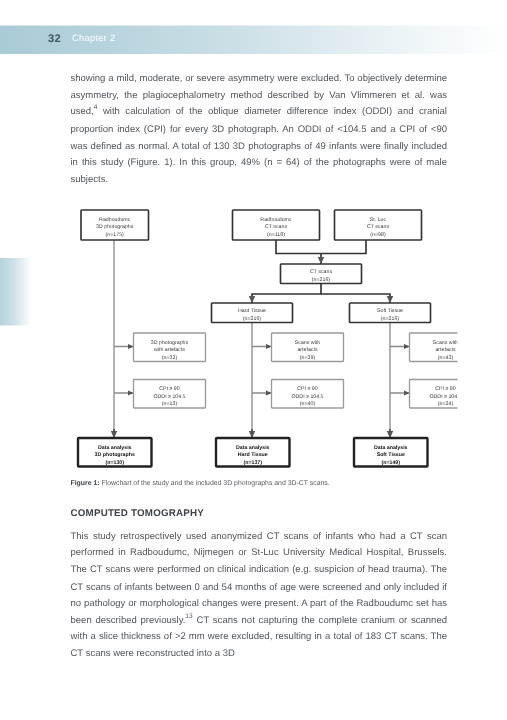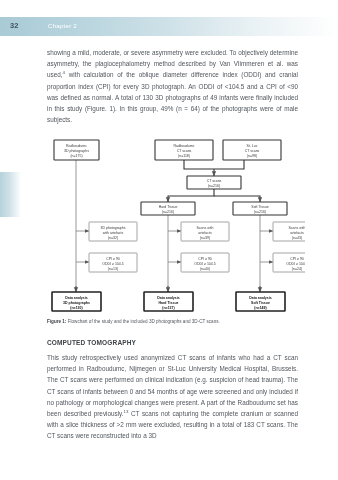--- a/index.html
+++ b/index.html
@@ -20,21 +20,21 @@
   .header-band {
     position: absolute;
     left: 0;
     top: 17px;
     width: 338px;
     height: 19px;
     background: linear-gradient(to right, #a9cbd6 0%, #b4d2dc 18%, #cde0e7 48%, #eaf2f5 76%, #ffffff 100%);
   }
   .header-pageno {
     position: absolute;
-    left: 10px;
+    left: 32px;
     top: 21px;
     font-size: 7.5px;
     font-weight: bold;
     color: #3f5560;
     letter-spacing: 0.2px;
   }
   .header-chapter {
     position: absolute;
     left: 48px;
     top: 22px;

